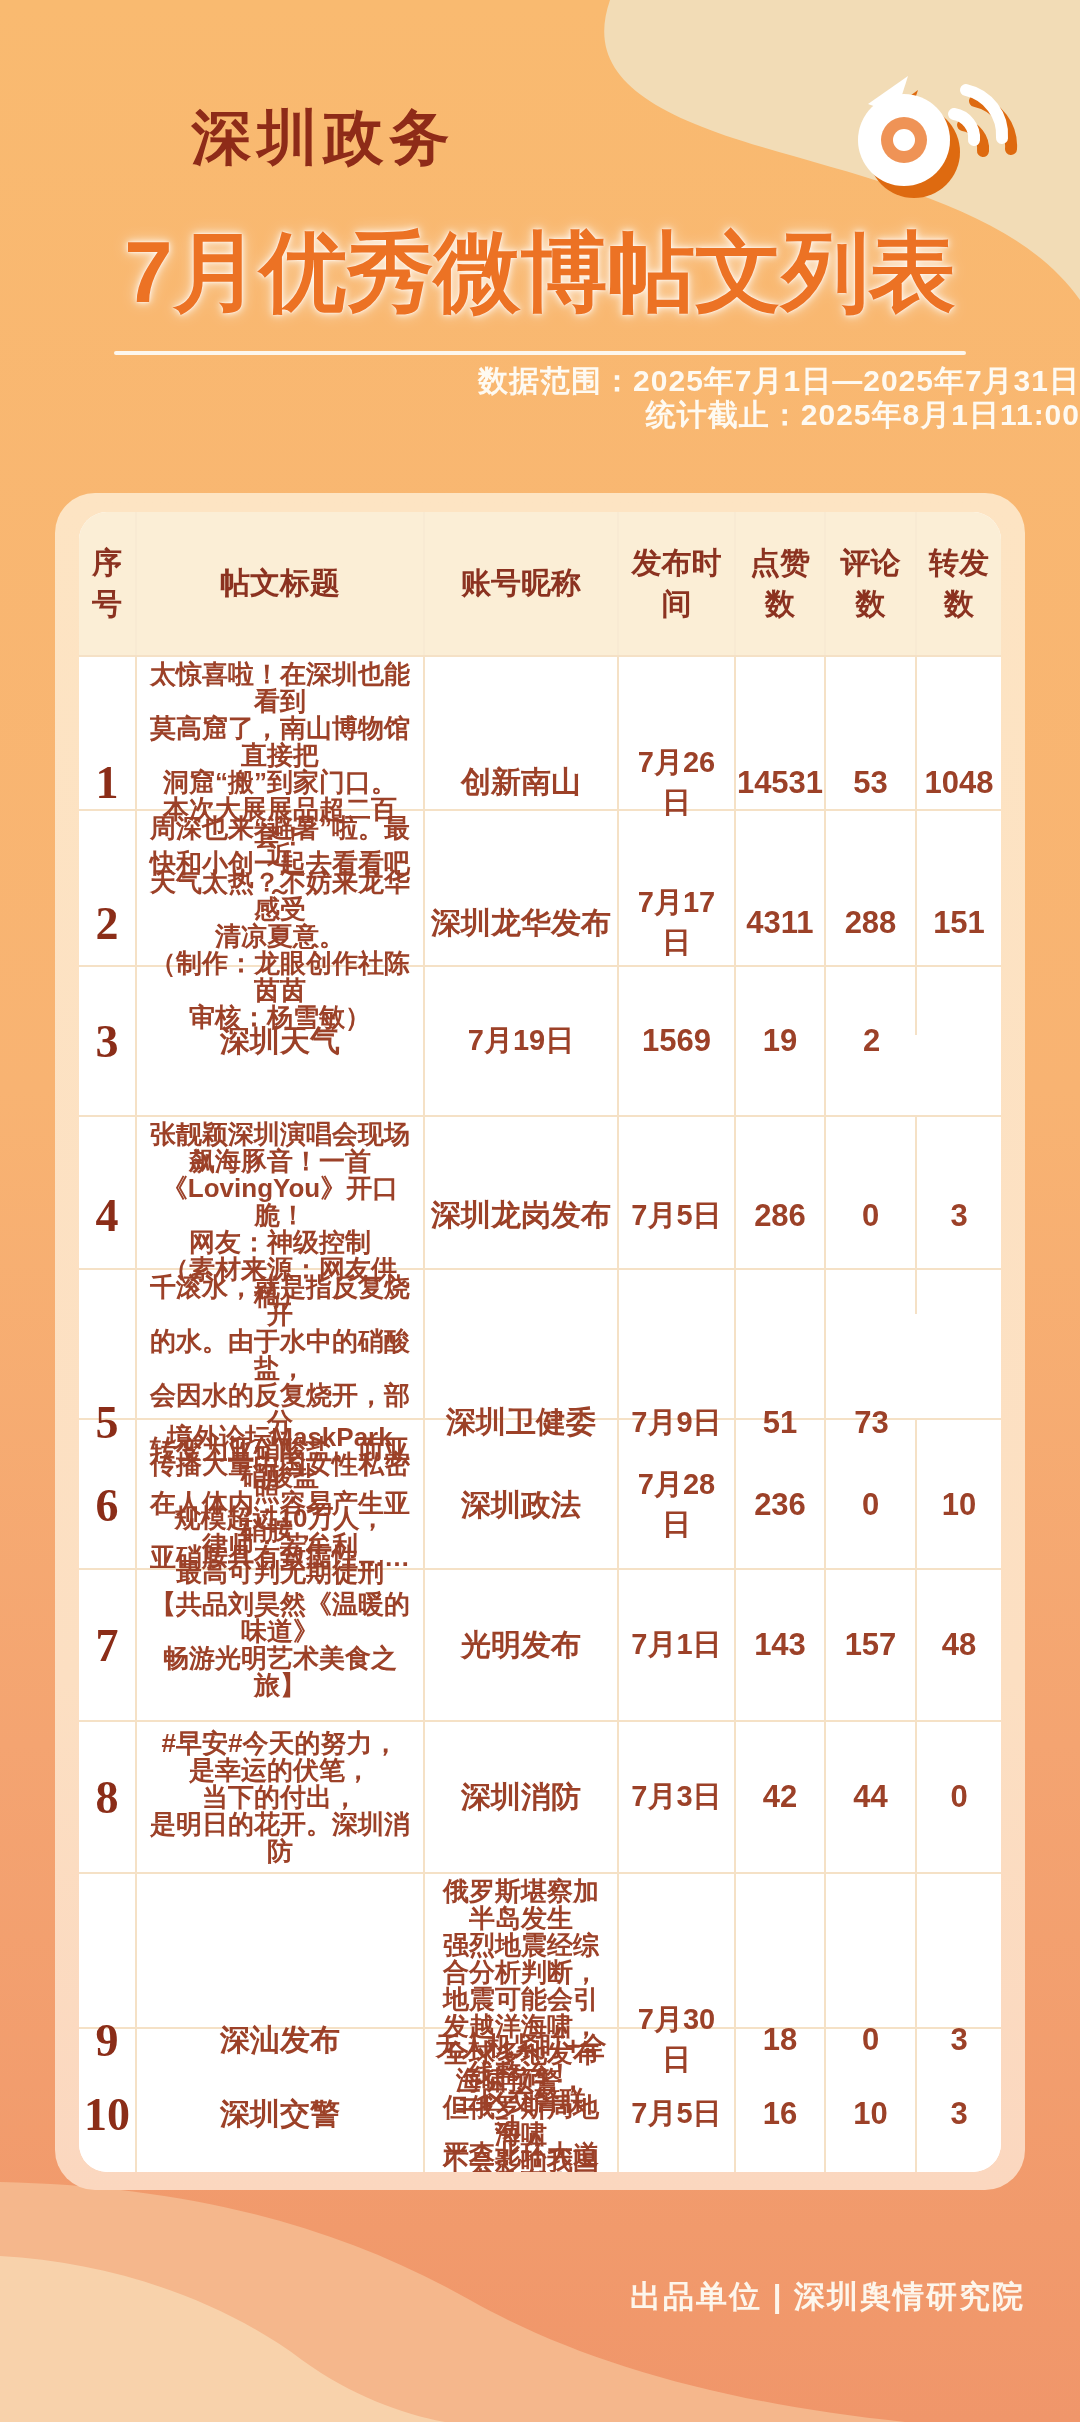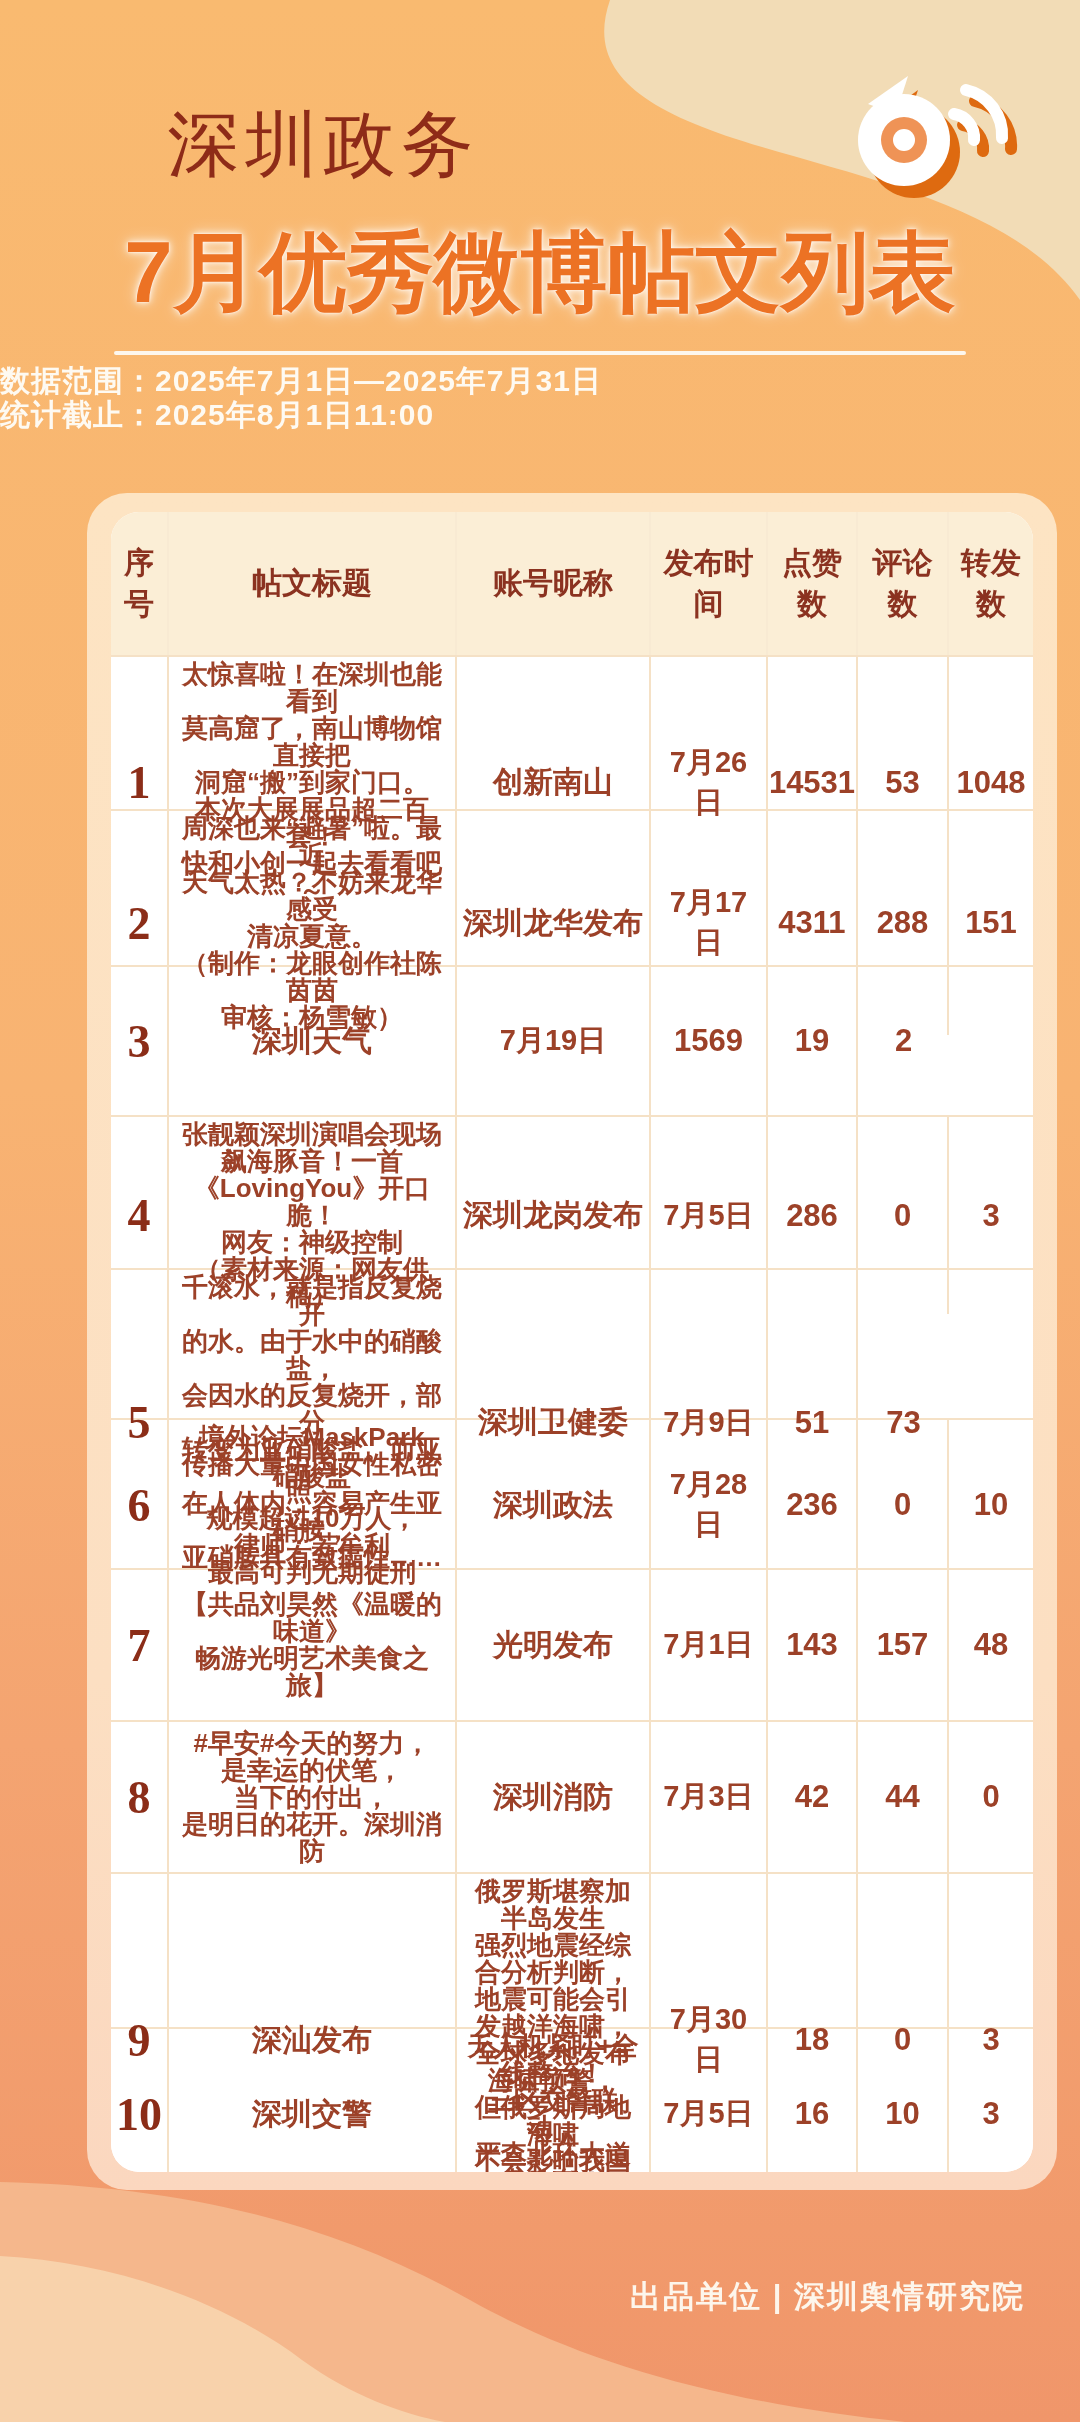--- a/index.html
+++ b/index.html
@@ -7,44 +7,44 @@
   .page{
     position:relative;width:1080px;height:2422px;overflow:hidden;
     background:linear-gradient(180deg,#f9ba70 0%,#f8b372 45%,#f4a471 72%,#f0966a 100%);
   }
   .bg-svg{position:absolute;left:0;top:0;width:1080px;height:2422px;display:block;}
 
   
   .brand-title{
     position:absolute;left:0;top:108px;width:877px;text-align:center;
     padding-right:230px;box-sizing:border-box;
-    font-size:72px;font-weight:400;color:#8e2b18;letter-spacing:6px;line-height:1;
+    font-size:60px;font-weight:700;color:#8e2b18;letter-spacing:6px;line-height:1;
   }
   .weibo-logo{position:absolute;left:842px;top:58px;width:186px;height:152px;}
   .main-title{
     position:absolute;left:0;top:226px;width:1080px;text-align:center;
     font-size:87px;font-weight:700;color:#ec7224;letter-spacing:0px;line-height:1.05;
     text-shadow:0 0 2px #fff,0 0 7px rgba(255,255,255,.95),0 0 16px rgba(255,255,255,.6);
   }
   .rule{
     position:absolute;left:114px;top:351px;width:852px;height:4px;border-radius:2px;
     background:#fdf7ee;
   }
   .meta{
-    position:absolute;left:0;top:364px;width:1080px;text-align:left;color:#fefaf2;
+    position:absolute;left:0;top:364px;width:1080px;text-align:right;color:#fefaf2;
     font-weight:700;font-size:30px;line-height:34px;letter-spacing:1px;
   }
   .meta div{margin:0;}
 
   
   .card{
     position:absolute;left:55px;top:493px;width:970px;height:1697px;
     border-radius:40px;
     background:linear-gradient(180deg,#fde4c3 0%,#fcdfc2 70%,#fbd7bf 100%);
-    box-sizing:border-box;padding:19px 24px 16px 24px;margin-left:32px;
+    box-sizing:border-box;padding:19px 24px 16px 24px;
   }
   .tbl{
     width:922px;height:1660px;border-radius:28px;overflow:hidden;background:#fff;
   }
   .trow{
     display:grid;grid-template-columns:58px 288px 194px 117px 90px 91px 84px;
     background:#fff;
   }
   .trow + .trow{border-top:2px solid #f5e1c6;}
   .trow.thead{background:#fbeed6;border-top:none;height:143px;}

